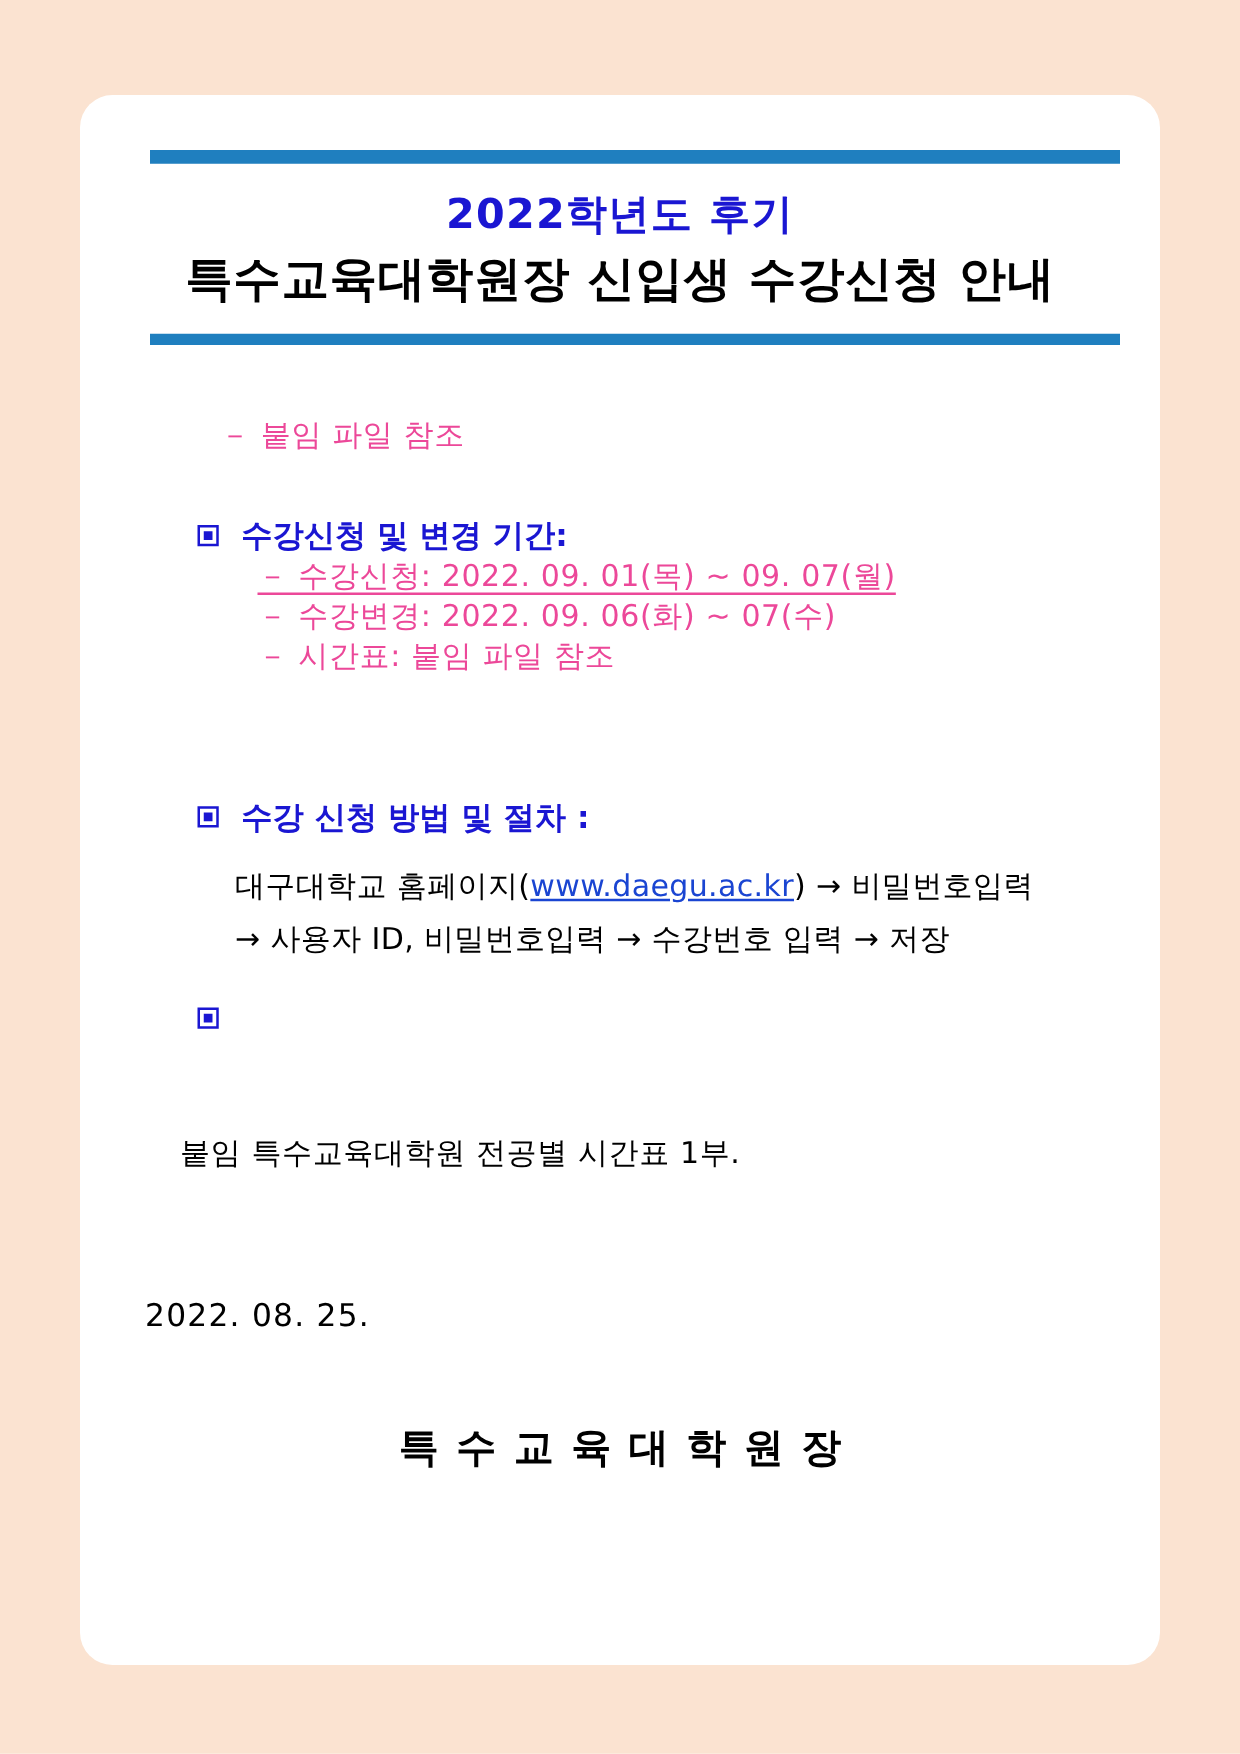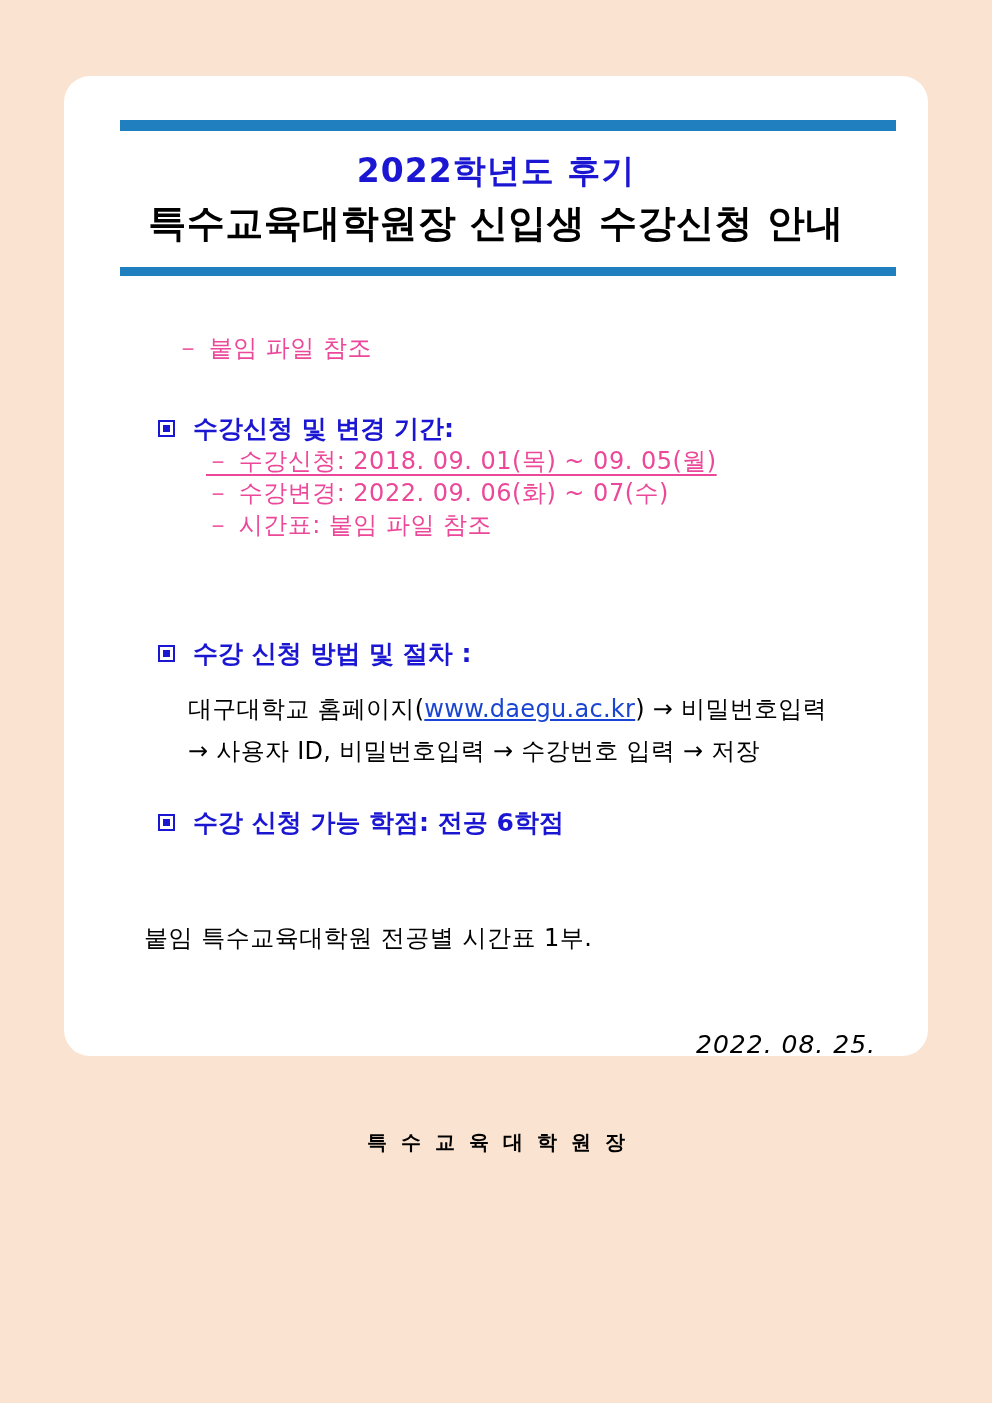--- a/index.html
+++ b/index.html
@@ -11,21 +11,21 @@
     height: 1403px;
     background: #fbe3d1;
     font-family: "DejaVu Sans", "Liberation Sans", sans-serif;
     overflow: hidden;
   }
   .page {
     position: absolute;
     left: 64px;
     top: 76px;
     width: 864px;
-    height: 980px;
+    height: 1256px;
     background: #ffffff;
     border-radius: 26px;
     box-sizing: border-box;
     padding: 0;
   }
   .inner {
     position: relative;
     width: 100%;
     height: 100%;
     padding: 0 52px;
@@ -122,29 +122,28 @@
     color: #1a45d2;
     text-decoration: underline;
   }
   .attach {
     font-size: 24px;
     margin-left: 28px;
     margin-top: 35px;
     letter-spacing: 0.5px;
   }
   .date {
-    text-align: right;
+    text-align: left;
     font-size: 25px;
-    margin-top: 76px;
+    margin-top: 100px;
     letter-spacing: 1px;
-    font-style: italic;
   }
   .signature {
     text-align: center;
-    font-size: 20px;
+    font-size: 32px;
     font-weight: bold;
     letter-spacing: 14px;
     margin-top: 70px;
     padding-left: 14px;
   }
 </style>
 </head>
 <body>
 
 <div class="page">
@@ -162,40 +161,39 @@
     <div class="body">
 
       <div class="dash-line">－ 붙임 파일 참조</div>
 
       <div class="gap-lg"></div>
 
       <div class="sec-head">
         <span class="bullet-sq"></span>
         <span>수강신청  및 변경 기간:</span>
       </div>
-      <div class="dash-line indent2 u">－ 수강신청: 2018. 09. 01(목) ~ 09. 05(월)</div>
+      <div class="dash-line indent2 u">－ 수강신청: 2022. 09. 01(목) ~ 09. 07(월)</div>
       <div class="dash-line indent2">－ 수강변경: 2022. 09. 06(화) ~ 07(수)</div>
       <div class="dash-line indent2">－ 시간표: 붙임 파일 참조</div>
 
       <div class="gap-xl"></div>
 
       <div class="sec-head">
         <span class="bullet-sq"></span>
         <span>수강 신청 방법 및 절차 :</span>
       </div>
       <div class="method-text">
         <span>대구대학교 홈페이지(</span><a class="link" href="#">www.daegu.ac.kr</a><span>) → 비밀번호입력</span>
         <div>→ 사용자 ID, 비밀번호입력 → 수강번호 입력 → 저장</div>
       </div>
 
       <div class="gap-md"></div>
 
       <div class="sec-head">
         <span class="bullet-sq"></span>
-        <span>수강 신청 가능 학점: 전공 6학점</span>
       </div>
 
       <div class="gap-lg"></div>
 
       <div class="attach">붙임  특수교육대학원 전공별 시간표    1부.</div>
 
       <div class="date">2022. 08. 25.</div>
 
       <div class="signature">특수교육대학원장</div>
 

